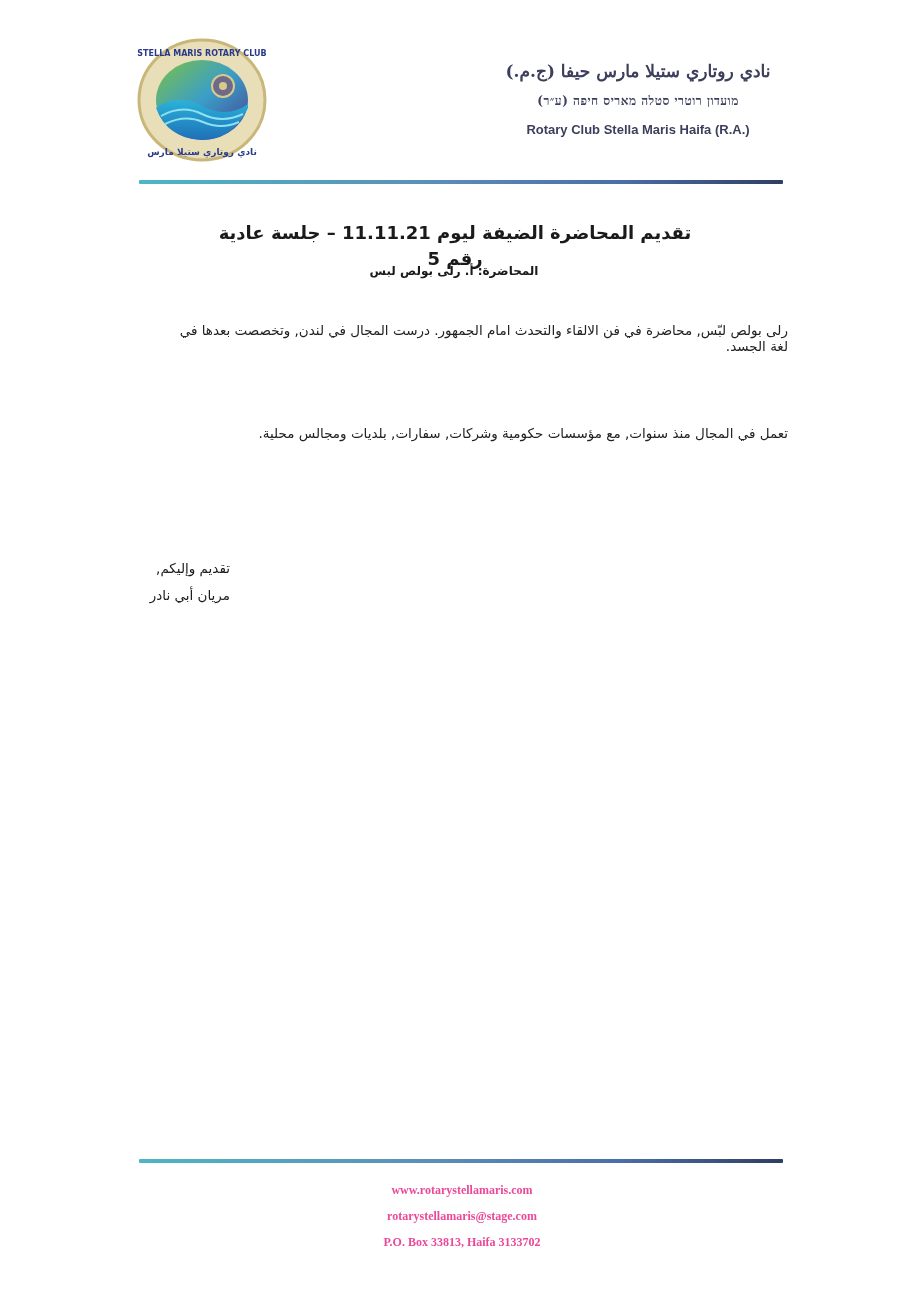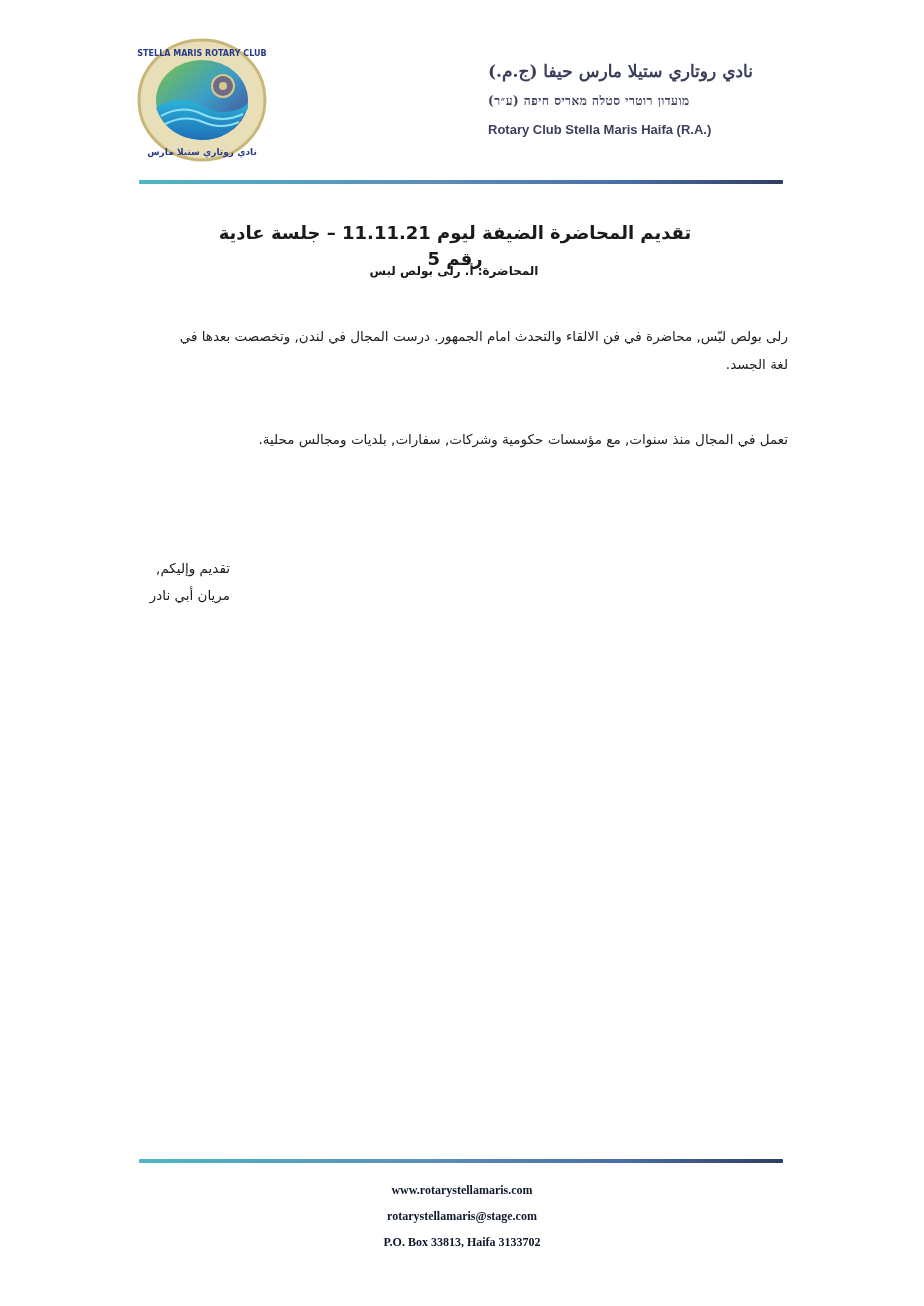--- a/index.html
+++ b/index.html
@@ -1,41 +1,41 @@
 <!DOCTYPE html>
 <html><head>
 <meta charset="utf-8">
 <style>
   html, body { margin: 0; padding: 0; background: #ffffff; }
   body { width: 924px; height: 1306px; position: relative; overflow: hidden; font-family: "DejaVu Sans", sans-serif; color: #1a1a1a; }
   .page { position: absolute; inset: 0; border-radius: 22px; }
 
   
   .logo { position: absolute; left: 137px; top: 38px; width: 130px; height: 125px; }
-  .hdr-right { position: absolute; right: 136px; top: 60px; width: 300px; text-align: left; color: #3b3f5c; font-family: "DejaVu Serif", serif; }
+  .hdr-right { position: absolute; right: 136px; top: 60px; width: 300px; text-align: center; color: #3b3f5c; font-family: "DejaVu Serif", serif; }
   .hdr-ar { font-size: 17px; line-height: 22px; direction: rtl; font-weight: bold; }
   .hdr-he { font-size: 12px; line-height: 18px; direction: rtl; margin-top: 10px; font-weight: bold; letter-spacing: 0.5px;}
   .hdr-en { font-family: Liberation Sans, sans-serif; font-size: 13px; line-height: 16px; margin-top: 12px; font-weight: bold; color: #3b3f5c; }
 
   .rule { position: absolute; left: 139px; width: 644px; height: 4px; background: linear-gradient(to right, #4db6c4 0%, #5b8fb8 45%, #4a6ea8 75%, #2f3e62 100%); border-radius: 1px; }
   .rule.top { top: 180px; }
   .rule.bottom { top: 1159px; }
 
   
   .content { position: absolute; left: 170px; width: 618px; direction: rtl; text-align: right; }
   .title { top: 220px; font-size: 18px; font-weight: bold; line-height: 26px; text-align: center; left: 200px; width: 510px; }
   .speaker { top: 264px; font-size: 12px; font-weight: bold; text-align: center; left: 304px; width: 300px; }
-  .para { font-size: 13.5px; line-height: 28px; color: #222; }
+  .para { font-size: 13.5px; line-height: 16px; color: #222; }
   .p1 { top: 322px; }
   .p2 { top: 425px; }
   .p3 { top: 466px; }
   .closing { position: absolute; left: 100px; width: 130px; direction: rtl; text-align: right; font-size: 13.5px; line-height: 27px; top: 555px; }
 
   
-  .footer { position: absolute; left: 300px; width: 324px; top: 1177px; text-align: center; font-family: "Liberation Serif", serif; font-weight: bold; color: #0f172a; font-size: 12px; }
+  .footer { position: absolute; left: 300px; width: 324px; top: 1177px; text-align: center; font-family: "Liberation Serif", serif; font-weight: bold; color: #ec4899; font-size: 12px; }
   .footer div { line-height: 26px; }
 </style>
 </head>
 <body>
 
 <div class="page">
 
   <svg class="logo" viewBox="0 0 130 125">
     <defs>
       <linearGradient id="sky" x1="0" y1="0" x2="1" y2="1">

